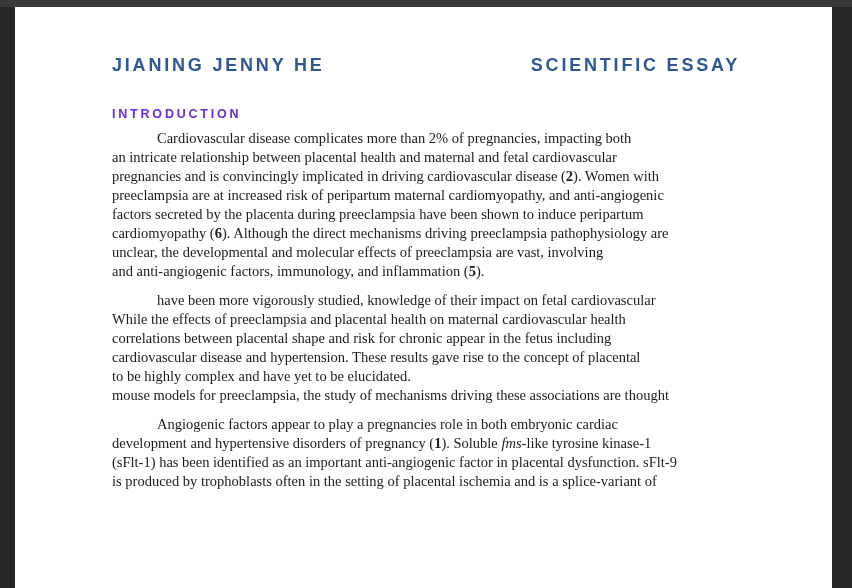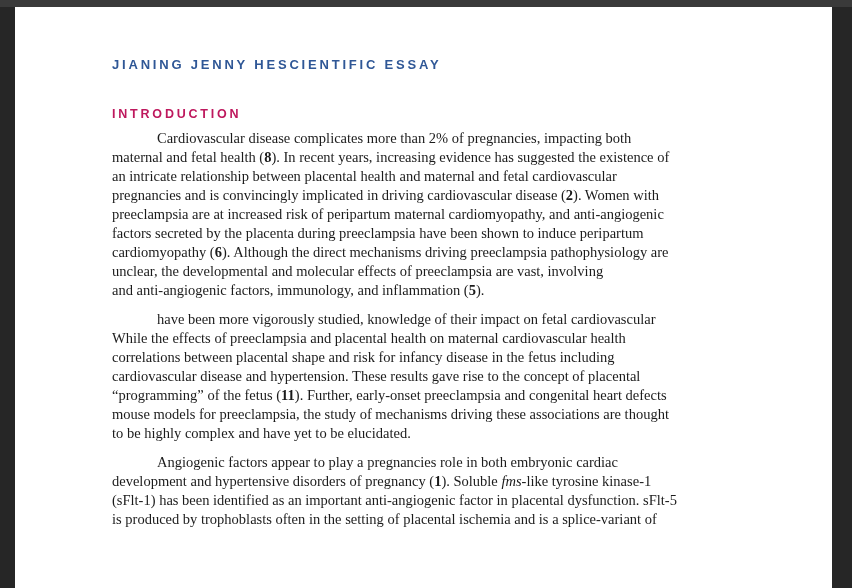--- a/index.html
+++ b/index.html
@@ -24,37 +24,37 @@
     top: 7px;
     left: 15px;
     width: 817px;
     height: 581px;
     background: #ffffff;
     box-sizing: border-box;
     padding: 50px 92px 0 97px;
   }
   .doc-header {
     display: flex;
-    justify-content: flex-start;
+    justify-content: space-between;
     align-items: baseline;
     font-family: "Liberation Sans", sans-serif;
     font-weight: bold;
-    font-size: 13px;
+    font-size: 18px;
     letter-spacing: 2.8px;
     color: #2f5796;
     line-height: 16px;
   }
   .section-title {
     margin-top: 33px;
     margin-bottom: 2px;
     font-family: "Liberation Sans", sans-serif;
     font-weight: bold;
     font-size: 12.5px;
     letter-spacing: 2.8px;
-    color: #be185d;
+    color: #6d28d9;
     line-height: 16px;
   }
   .body-text {
     color: #1b1b1b;
     font-size: 14.5px;
     line-height: 19px;
   }
   .paragraph {
     margin: 7px 0 10px 0;
   }
@@ -74,38 +74,36 @@
 
 <div class="page">
   <div class="doc-header">
     <span>JIANING JENNY HE</span>
     <span>SCIENTIFIC ESSAY</span>
   </div>
   <div class="section-title">INTRODUCTION</div>
   <div class="body-text">
       <div class="paragraph">
         <div class="line">Cardiovascular disease complicates more than 2% of pregnancies, impacting both</div>
-        <div class="line">maternal and fetal health (<b>8</b>). In recent years, increasing evidence has suggested the existence of</div>
         <div class="line">an intricate relationship between placental health and maternal and fetal cardiovascular</div>
         <div class="line">pregnancies and is convincingly implicated in driving cardiovascular disease (<b>2</b>). Women with</div>
         <div class="line">preeclampsia are at increased risk of peripartum maternal cardiomyopathy, and anti-angiogenic</div>
         <div class="line">factors secreted by the placenta during preeclampsia have been shown to induce peripartum</div>
         <div class="line">cardiomyopathy (<b>6</b>). Although the direct mechanisms driving preeclampsia pathophysiology are</div>
         <div class="line">unclear, the developmental and molecular effects of preeclampsia are vast, involving</div>
         <div class="line">and anti-angiogenic factors, immunology, and inflammation (<b>5</b>).</div>
       </div>
       <div class="paragraph">
         <div class="line">have been more vigorously studied, knowledge of their impact on fetal cardiovascular</div>
         <div class="line">While the effects of preeclampsia and placental health on maternal cardiovascular health</div>
-        <div class="line">correlations between placental shape and risk for infancy disease in the fetus including</div>
+        <div class="line">correlations between placental shape and risk for chronic appear in the fetus including</div>
         <div class="line">cardiovascular disease and hypertension. These results gave rise to the concept of placental</div>
-        <div class="line">“programming” of the fetus (<b>11</b>). Further, early-onset preeclampsia and congenital heart defects</div>
+        <div class="line">to be highly complex and have yet to be elucidated.</div>
         <div class="line">mouse models for preeclampsia, the study of mechanisms driving these associations are thought</div>
-        <div class="line">to be highly complex and have yet to be elucidated.</div>
       </div>
       <div class="paragraph">
         <div class="line">Angiogenic factors appear to play a pregnancies role in both embryonic cardiac</div>
         <div class="line">development and hypertensive disorders of pregnancy (<b>1</b>). Soluble <i>fms</i>-like tyrosine kinase-1</div>
-        <div class="line">(sFlt-1) has been identified as an important anti-angiogenic factor in placental dysfunction. sFlt-5</div>
+        <div class="line">(sFlt-1) has been identified as an important anti-angiogenic factor in placental dysfunction. sFlt-9</div>
         <div class="line">is produced by trophoblasts often in the setting of placental ischemia and is a splice-variant of</div>
       </div>
     </div>
 </div>
 
 </body></html>

